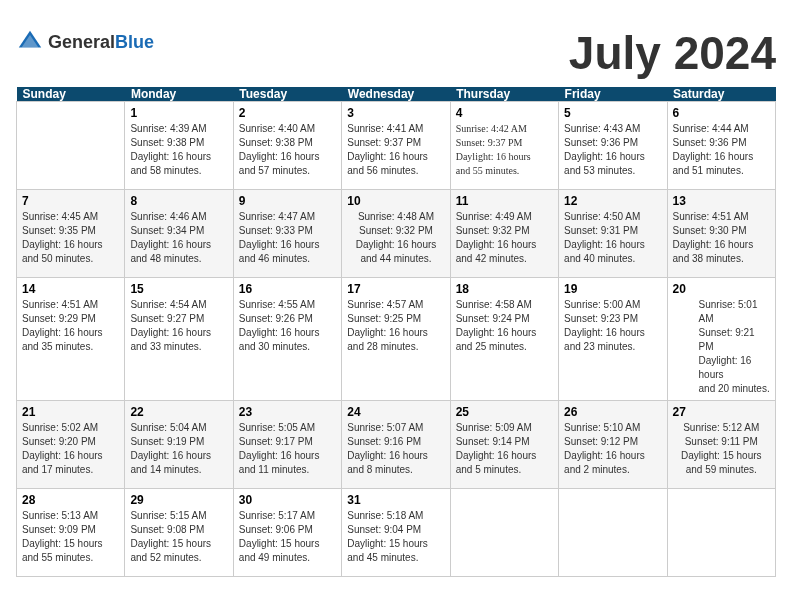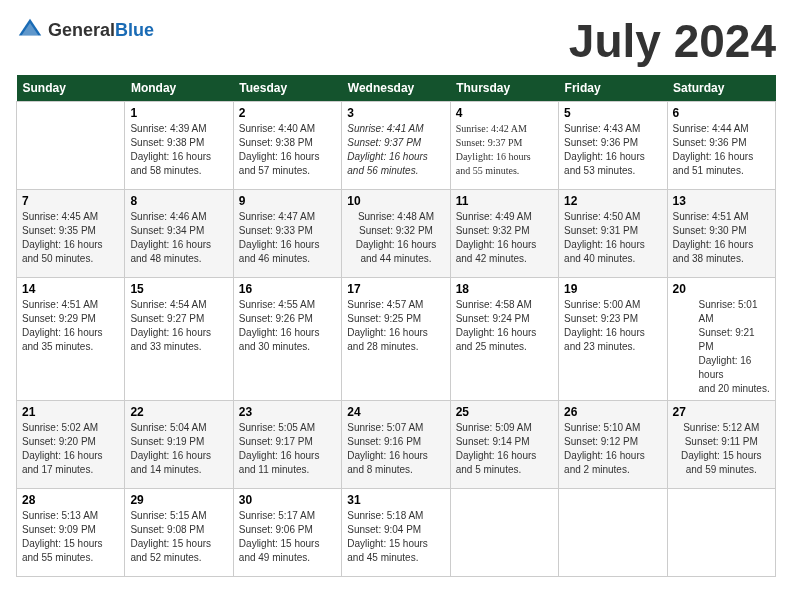--- a/index.html
+++ b/index.html
@@ -8,20 +8,21 @@
       background: #fff;
       width: 792px;
       min-height: 612px;
       padding: 16px;
     }
     .header {
       display: flex;
       justify-content: space-between;
       align-items: flex-start;
       margin-bottom: 8px;
+      margin-top: 12px;
     }
     .logo {
       display: flex;
       align-items: center;
       gap: 4px;
     }
     .logo-text-general {
       font-size: 18px;
       font-weight: bold;
       color: #333;
@@ -48,24 +49,24 @@
       font-size: 15px;
       color: #333;
       font-weight: normal;
     }
     table {
       width: 100%;
       border-collapse: collapse;
       font-size: 10.5px;
     }
     th {
-      background-color: #14532d;
+      background-color: #0c4a6e;
       color: #fff;
       text-align: left;
-      padding: 6px 6px;
+      padding: 0 6px;
       font-size: 12px;
       font-weight: bold;
     }
     td {
       border: 1px solid #ccc;
       vertical-align: top;
       padding: 4px 5px;
       min-height: 80px;
       height: 88px;
       width: 14.28%;
@@ -133,21 +134,21 @@
         </td>
         <td>
           <span class="day-number">2</span>
           <div class="day-info" style="white-space: pre-line;">Sunrise: 4:40 AM
 Sunset: 9:38 PM
 Daylight: 16 hours
 and 57 minutes.</div>
         </td>
         <td>
           <span class="day-number">3</span>
-          <div class="day-info" style="white-space: pre-line; font-style: italic;">Sunrise: 4:41 AM
+          <div class="day-info" style="white-space: pre-line;">Sunrise: 4:41 AM
 Sunset: 9:37 PM
 Daylight: 16 hours
 and 56 minutes.</div>
         </td>
         <td>
           <span class="day-number">4</span>
           <div class="day-info" style="white-space: pre-line; font-family: Liberation Serif, serif;">Sunrise: 4:42 AM
 Sunset: 9:37 PM
 Daylight: 16 hours
 and 55 minutes.</div>

